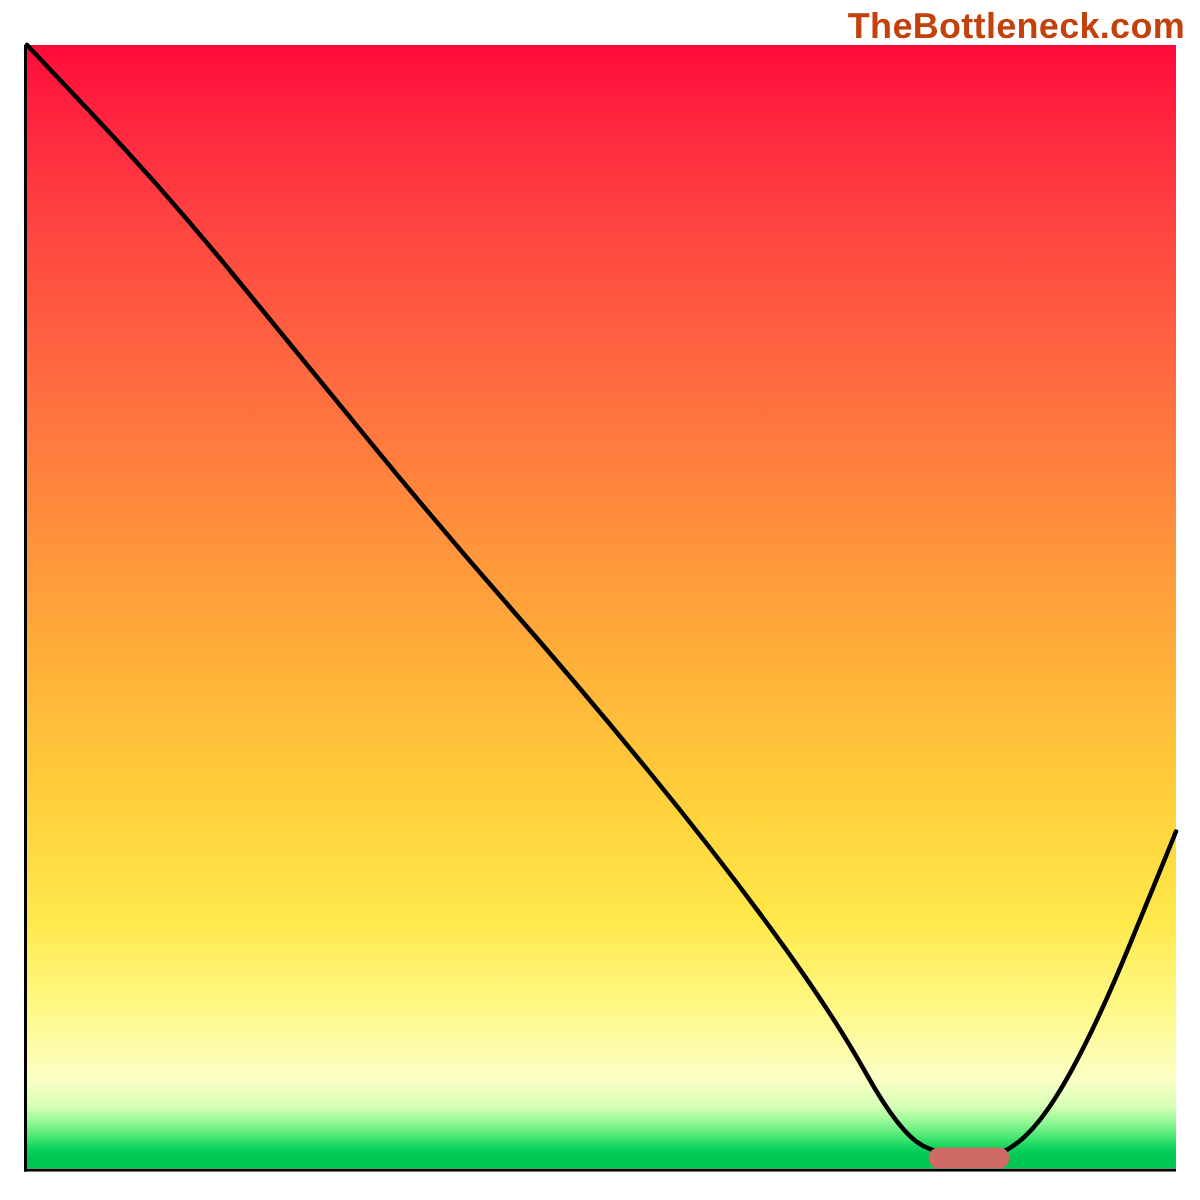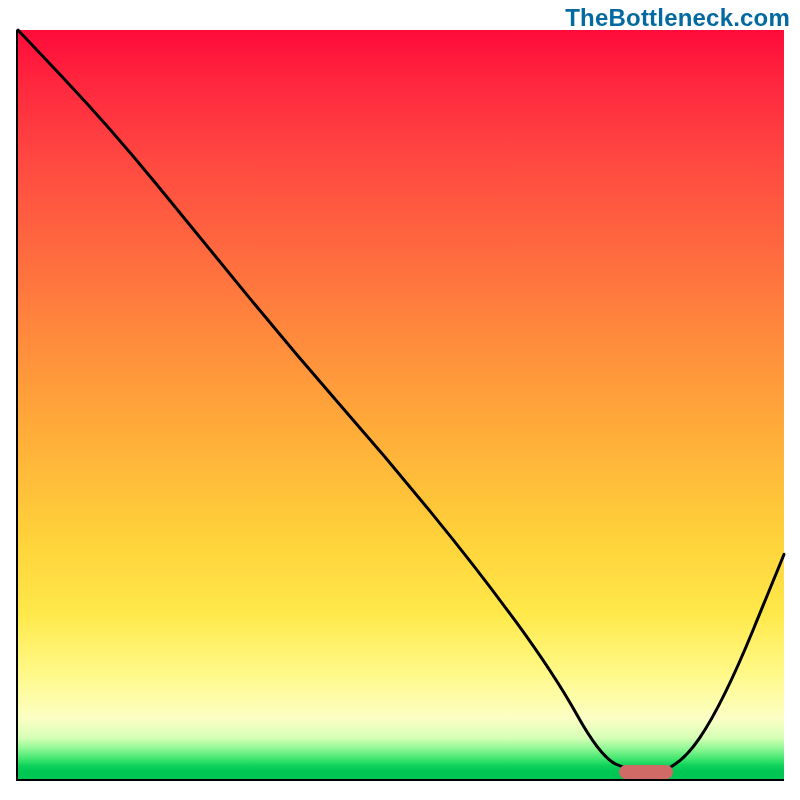--- a/index.html
+++ b/index.html
@@ -14,21 +14,21 @@
     position: relative;
     width: 800px;
     height: 800px;
   }
   .watermark {
     position: absolute;
     top: 4px;
     right: 10px;
     font-size: 24px;
     font-weight: 600;
-    color: #0369a1;
+    color: #c2410c;
     letter-spacing: 0.2px;
     z-index: 5;
   }
   .plot-frame {
     position: absolute;
     left: 16px;
     top: 30px;
     width: 768px;
     height: 751px;
     border-left: 2px solid #000;

